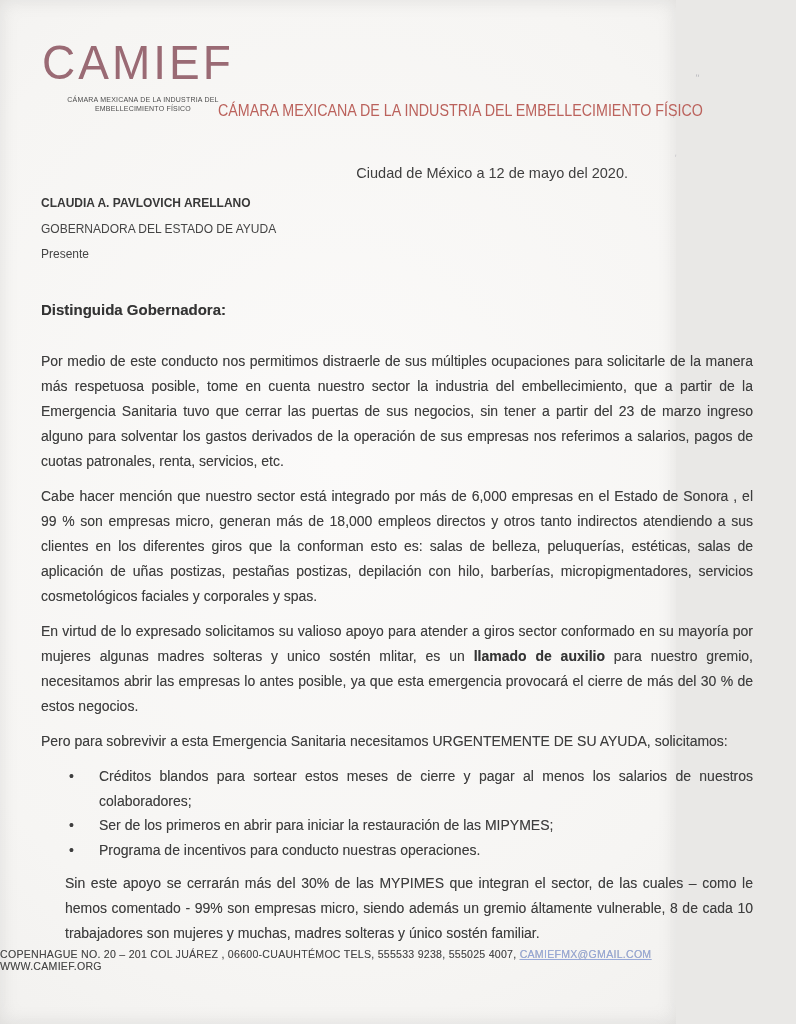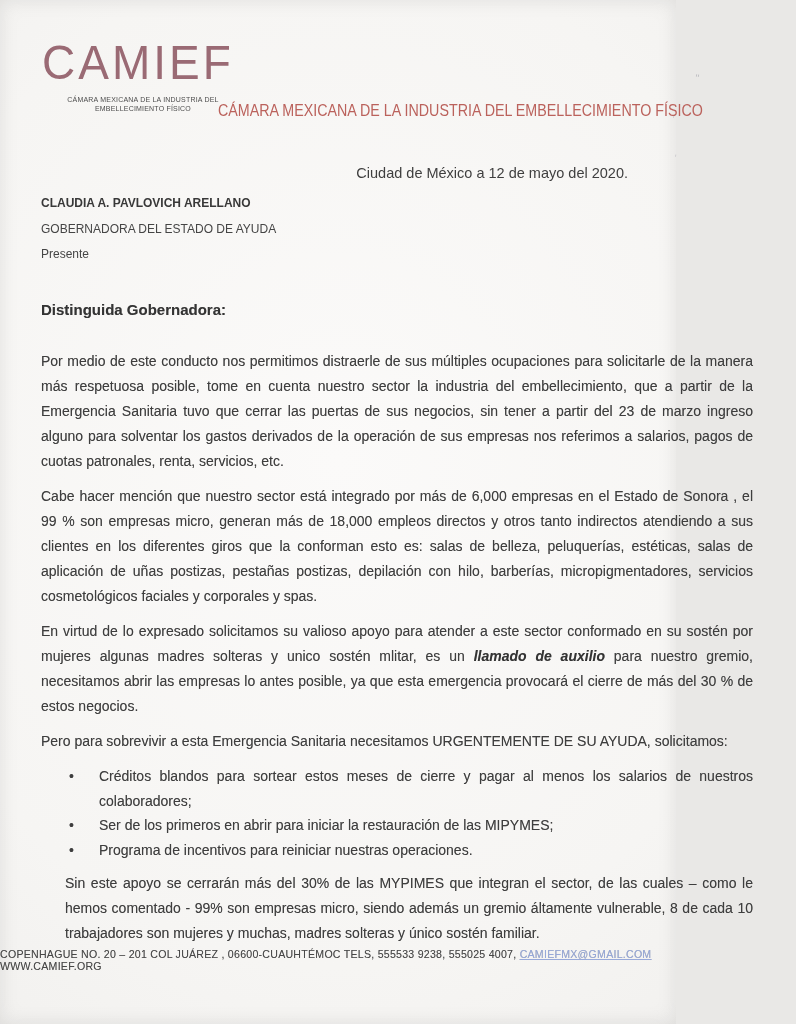--- a/index.html
+++ b/index.html
@@ -61,21 +61,21 @@
   
   .letter-body{
     position:absolute;left:41px;top:297px;width:712px;
     font-size:14px;line-height:25px;
     text-align:justify;
     color:#3e3e3e;
     text-shadow:0 0 .4px rgba(70,70,70,.45);
   }
   .letter-body p{margin:0 0 10px 0;}
   .greeting{font-weight:bold;font-size:15px;margin:0 0 27px 0 !important;color:#343434;}
-  .letter-body strong{font-weight:bold;color:#343434;font-style:italic;}
+  .letter-body strong{font-weight:bold;color:#343434;}
   ul.bullet-list{
     margin:0 0 9px 0;
     padding:0 0 0 58px;
     list-style:none;
   }
   ul.bullet-list li{
     position:relative;
     text-align:justify;
     line-height:24.5px;
   }
@@ -125,28 +125,28 @@
     <div class="presente">Presente</div>
   </div>
 
   <div class="letter-body">
     <p class="greeting">Distinguida Gobernadora:</p>
 
     <p>Por medio de este conducto nos permitimos distraerle de sus múltiples ocupaciones para solicitarle de la manera más respetuosa posible, tome en cuenta nuestro sector la industria del embellecimiento, que a partir de la Emergencia  Sanitaria tuvo que cerrar las puertas de sus negocios, sin tener a partir del 23 de marzo ingreso alguno para solventar los gastos derivados de la operación de sus empresas nos referimos a salarios, pagos de cuotas patronales, renta, servicios, etc.</p>
 
     <p>Cabe hacer mención que nuestro sector está integrado por más de 6,000  empresas en el Estado de Sonora , el 99 % son empresas micro, generan más de 18,000 empleos directos y otros tanto indirectos  atendiendo a sus clientes en los diferentes giros que la conforman esto es: salas de belleza, peluquerías, estéticas, salas de aplicación de uñas postizas, pestañas postizas, depilación con hilo, barberías, micropigmentadores, servicios cosmetológicos faciales y corporales y spas.</p>
 
-    <p><span>En virtud de lo expresado  solicitamos su valioso apoyo para atender a este sector conformado en su sostén por mujeres algunas madres solteras y unico sostén mlitar, es un </span><strong>llamado de auxilio</strong><span> para nuestro gremio, necesitamos abrir las empresas lo antes posible, ya que esta emergencia provocará el cierre de más del 30 % de estos negocios.</span></p>
+    <p><span>En virtud de lo expresado  solicitamos su valioso apoyo para atender a giros sector conformado en su mayoría por mujeres algunas madres solteras y unico sostén mlitar, es un </span><strong>llamado de auxilio</strong><span> para nuestro gremio, necesitamos abrir las empresas lo antes posible, ya que esta emergencia provocará el cierre de más del 30 % de estos negocios.</span></p>
 
     <p>Pero para sobrevivir a esta Emergencia Sanitaria necesitamos URGENTEMENTE DE SU AYUDA, solicitamos:</p>
 
     <ul class="bullet-list">
       <li>Créditos blandos para sortear estos meses de cierre y pagar al menos los salarios de nuestros colaboradores;</li>
       <li>Ser de los primeros en abrir para iniciar la restauración de las MIPYMES;</li>
-      <li>Programa de incentivos para reiniciar nuestras operaciones.</li>
+      <li>Programa de incentivos para conducto nuestras operaciones.</li>
     </ul>
 
     <p class="closing-paragraph">Sin este apoyo se cerrarán más del 30% de las MYPIMES que integran el sector, de las cuales – como le hemos comentado - 99% son empresas micro,  siendo además un gremio áltamente vulnerable, 8 de cada 10 trabajadores son  mujeres y muchas, madres solteras y único sostén familiar.</p>
   </div>
 
   <div class="footer">
     <span>COPENHAGUE NO. 20 – 201 COL JUÁREZ , 06600-CUAUHTÉMOC TELS, 555533 9238,  555025 4007, </span><a class="email">CAMIEFMX@GMAIL.COM</a><span> WWW.CAMIEF.ORG</span>
   </div>
 
 </div>

